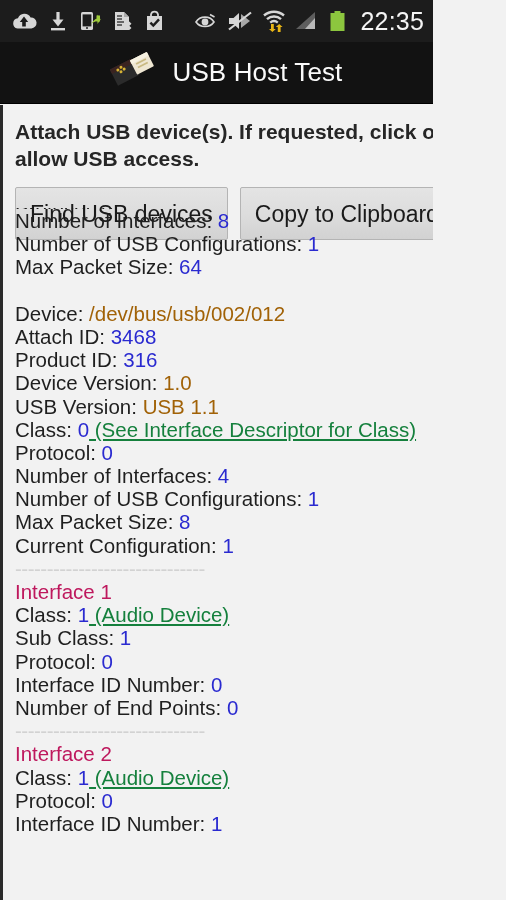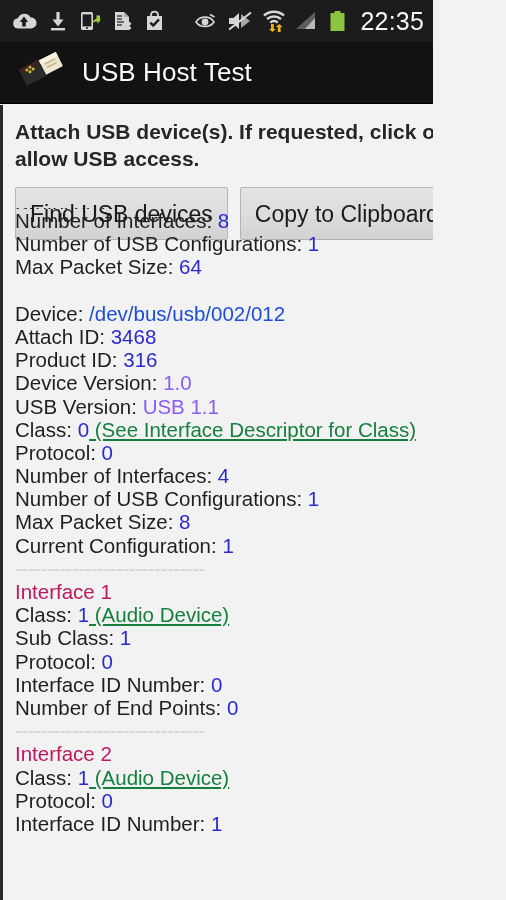--- a/index.html
+++ b/index.html
@@ -42,20 +42,21 @@
 
   
   .actionbar {
     height: 62px;
     background: #121212;
     display: flex;
     align-items: center;
     padding-left: 19px;
     gap: 15px;
     border-bottom: 1px solid #000;
+    justify-content: center;
   }
   .app-title {
     color: #fafafa;
     font-size: 26px;
     font-weight: normal;
     letter-spacing: 0.1px;
   }
 
   
   .content {
@@ -109,22 +110,22 @@
     font-size: 20.5px;
     line-height: 23.2px;
     color: #1f1f1f;
     white-space: nowrap;
   }
   .log .ln { height: 23.2px; }
   .log .clipped { height: 12px; overflow: hidden; }
   .log .gap { height: 23.2px; }
 
   .v-blue   { color: #2a2ad0; }
-  .v-green  { color: #1d4ed8; }
-  .v-orange { color: #8b5cf6; margin-top: 16px; }
+  .v-green  { color: #a16207; }
+  .v-orange { color: #a16207; margin-top: 16px; }
   .v-grey   { color: #15803d; text-decoration: underline; }
   .lbl-grey { color: #be185d; }
   .sep {
     color: #d2d2d2;
     letter-spacing: -0.5px;
     font-size: 20.5px;
   }
 
   
   .scrollbar-track {

